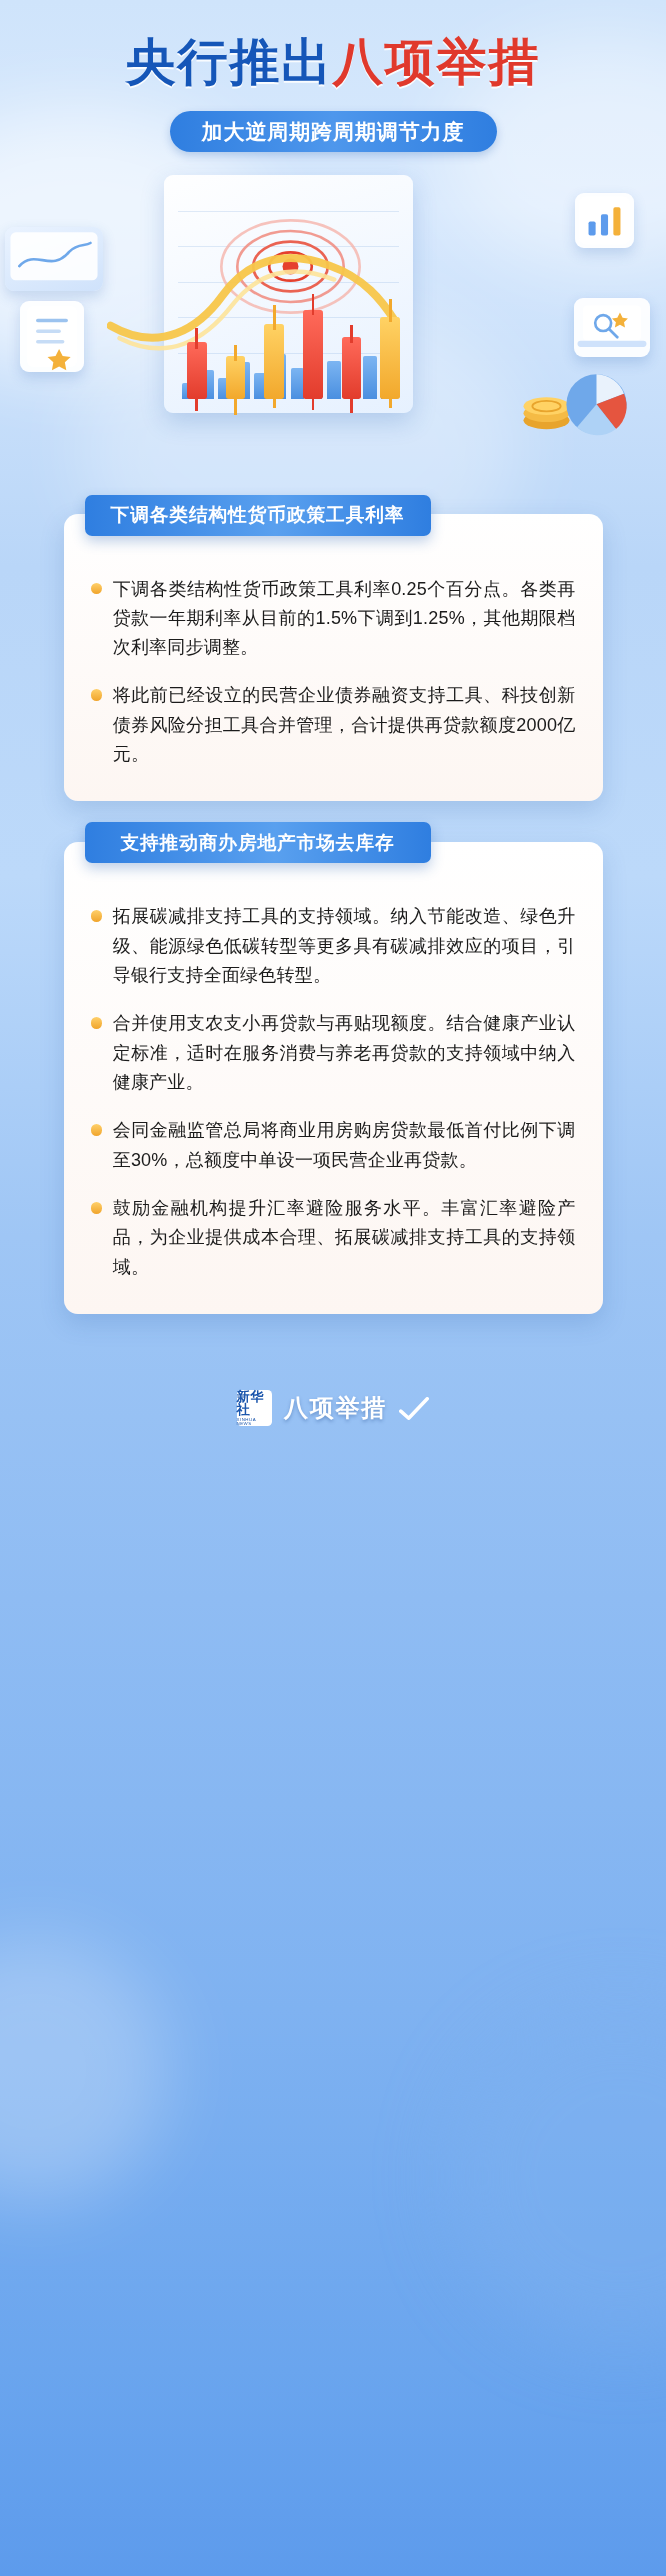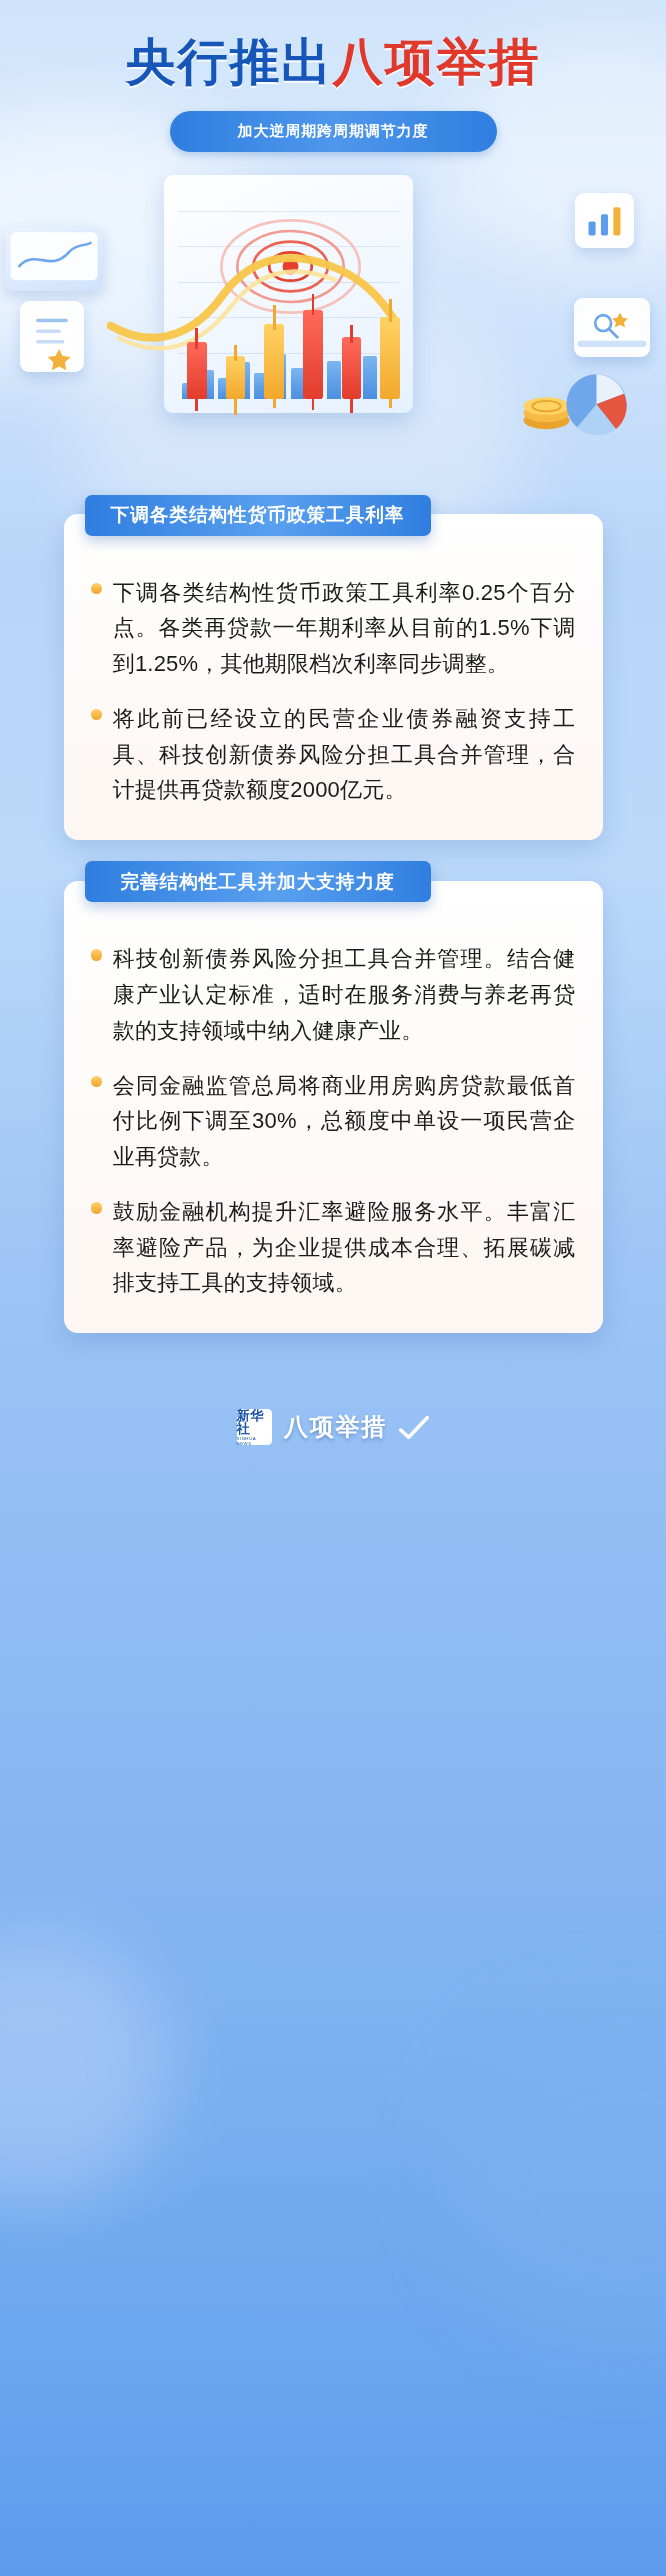--- a/index.html
+++ b/index.html
@@ -56,21 +56,21 @@
     height: 41px;
     border-radius: 20.4px;
     background: linear-gradient(90deg, #2f7ee0 0%, #4e97ec 50%, #2f7ee0 100%);
     box-shadow: 0 3.6px 9px rgba(32,93,175,0.25);
     display: flex;
     align-items: center;
     justify-content: center;
   }
   .subtitle {
     color: #ffffff;
-    font-size: 15px;
+    font-size: 21px;
     font-weight: bold;
     letter-spacing: 0.9px;
     white-space: nowrap;
   }
 
   
   .hero {
     position: relative;
     width: 666px;
     height: 293px;
@@ -206,21 +206,21 @@
   .item:first-of-type { margin-top: 5.3px; }
   .bullet {
     flex: 0 0 auto;
     width: 11.5px;
     height: 11.5px;
     border-radius: 50%;
     background: linear-gradient(180deg, #ffd06a, #f0a42b);
     margin: 8px 10.7px 0 0;
   }
   .item-text {
-    font-size: 22px;
+    font-size: 18px;
     line-height: 1.62;
     color: #1b1b1b;
     letter-spacing: 0.2px;
     text-align: justify;
   }
 
   
   .sections-wrap { padding-top: 53px; }
 
   
@@ -408,25 +408,29 @@
       <div class="item-text">下调各类结构性货币政策工具利率0.25个百分点。各类再贷款一年期利率从目前的1.5%下调到1.25%，其他期限档次利率同步调整。</div>
     </div>
     <div class="item">
       <div class="bullet"></div>
       <div class="item-text">将此前已经设立的民营企业债券融资支持工具、科技创新债券风险分担工具合并管理，合计提供再贷款额度2000亿元。</div>
     </div>
   </div>
 
   <div class="section">
     <div class="section-head">
-      <span>完善结构性工具并加大支持力度</span>
-    </div>
-    <div class="item">
-      <div class="bullet"></div>
-      <div class="item-text">科技创新债券风险分担工具合并管理。结合健康产业认定标准，适时在服务消费与养老再贷款的支持领域中纳入健康产业。</div>
+      <span>支持推动商办房地产市场去库存</span>
+    </div>
+    <div class="item">
+      <div class="bullet"></div>
+      <div class="item-text">拓展碳减排支持工具的支持领域。纳入节能改造、绿色升级、能源绿色低碳转型等更多具有碳减排效应的项目，引导银行支持全面绿色转型。</div>
+    </div>
+    <div class="item">
+      <div class="bullet"></div>
+      <div class="item-text">合并使用支农支小再贷款与再贴现额度。结合健康产业认定标准，适时在服务消费与养老再贷款的支持领域中纳入健康产业。</div>
     </div>
     <div class="item">
       <div class="bullet"></div>
       <div class="item-text">会同金融监管总局将商业用房购房贷款最低首付比例下调至30%，总额度中单设一项民营企业再贷款。</div>
     </div>
     <div class="item">
       <div class="bullet"></div>
       <div class="item-text">鼓励金融机构提升汇率避险服务水平。丰富汇率避险产品，为企业提供成本合理、拓展碳减排支持工具的支持领域。</div>
     </div>
   </div>

